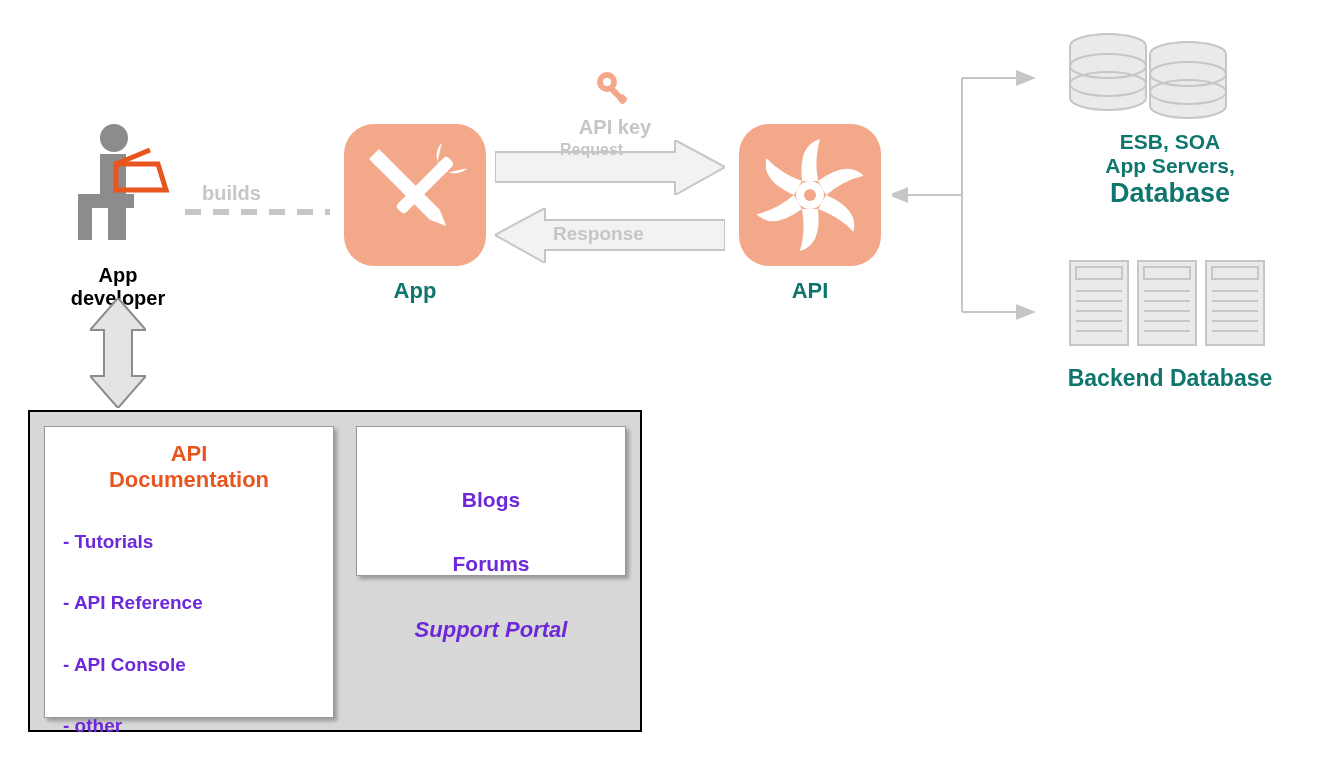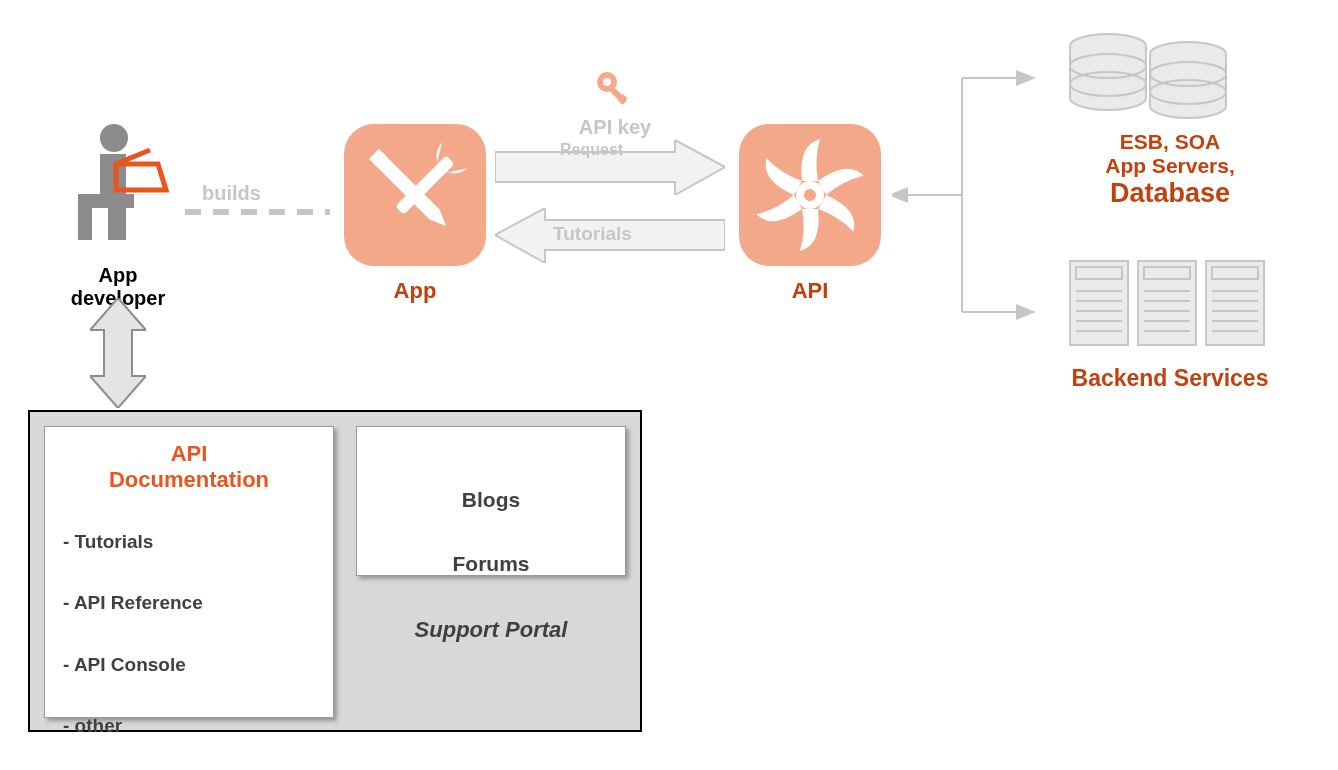--- a/index.html
+++ b/index.html
@@ -9,21 +9,21 @@
   width: 1338px;
   height: 770px;
   position: relative;
   overflow: hidden;
 }
 .node-label {
   font-weight: bold;
   text-align: center;
 }
 .node-label.active { color: #000; font-size: 20px; }
-.node-label.faded { color: #c2410c; font-size: 22px; }
+.node-label.faded { color: #0f766e; font-size: 22px; }
 .edge-label {
   color: #c6c6c6;
   font-weight: bold;
   font-size: 20px;
   position: absolute;
 }
 .portal-container {
   position: absolute;
   left: 28px;
   top: 410px;
@@ -44,21 +44,21 @@
   font-weight: bold;
   font-size: 22px;
   text-align: center;
   line-height: 1.2;
 }
 .portal-card ul {
   list-style: none;
   margin-top: 16px;
 }
 .portal-card li {
-  color: #404040;
+  color: #6d28d9;
   font-weight: bold;
   font-size: 19px;
   line-height: 1.45;
   margin-top: 34px;
 }
 .portal-card .centered-list li { text-align: center; }
 </style>
 </head>
 <body>
 
@@ -111,21 +111,21 @@
 </div>
 
 <svg style="position:absolute; left:495px; top:140px;" width="230" height="55">
   <polygon points="0,12 180,12 180,0 230,27 180,55 180,42 0,42" fill="#f2f2f2" stroke="#c6c6c6" stroke-width="2"></polygon>
 </svg>
 <div class="edge-label" style="left:560px; top:141px; font-size:16px;">Request</div>
 
 <svg style="position:absolute; left:495px; top:208px;" width="230" height="55">
   <polygon points="230,12 50,12 50,0 0,27 50,55 50,42 230,42" fill="#f2f2f2" stroke="#c6c6c6" stroke-width="2"></polygon>
 </svg>
-<div class="edge-label" style="left:553px; top:223px; font-size:19px;">Tutorials</div>
+<div class="edge-label" style="left:553px; top:223px; font-size:19px;">Response</div>
 
 <div style="position:absolute; left:730px; top:120px; width:160px; text-align:center;">
   <svg width="150" height="150" viewBox="0 0 150 150">
     <rect x="4" y="4" width="142" height="142" rx="30" fill="#f3a88a"></rect>
     <g transform="translate(75,75)">
       <circle cx="0" cy="0" r="14" fill="#fff"></circle>
       <circle cx="0" cy="0" r="6" fill="#f3a88a"></circle>
       <g fill="#fff">
         <path d="M -8 -14 Q -12 -50 10 -56 Q 4 -36 8 -14 Z" transform="rotate(0)"></path>
         <path d="M -8 -14 Q -12 -50 10 -56 Q 4 -36 8 -14 Z" transform="rotate(60)"></path>
@@ -201,21 +201,21 @@
         <rect x="0" y="0" width="58" height="84"></rect>
         <rect x="6" y="6" width="46" height="12"></rect>
         <line x1="6" y1="30" x2="52" y2="30"></line>
         <line x1="6" y1="40" x2="52" y2="40"></line>
         <line x1="6" y1="50" x2="52" y2="50"></line>
         <line x1="6" y1="60" x2="52" y2="60"></line>
         <line x1="6" y1="70" x2="52" y2="70"></line>
       </g>
     </g>
   </svg>
-  <div class="node-label faded" style="font-size:23px; margin-top:6px;">Backend Services</div>
+  <div class="node-label faded" style="font-size:23px; margin-top:6px;">Backend Database</div>
 </div>
 
 <svg style="position:absolute; left:90px; top:298px;" width="56" height="110">
   <polygon points="28,0 56,32 42,32 42,78 56,78 28,110 0,78 14,78 14,32 0,32" fill="#e4e4e4" stroke="#8c8c8c" stroke-width="2"></polygon>
 </svg>
 
 <div class="portal-container">
   <div class="portal-card" style="left:14px; top:14px; width:290px; height:292px;">
     <h3 style="white-space:pre-line;">API
 Documentation</h3>

